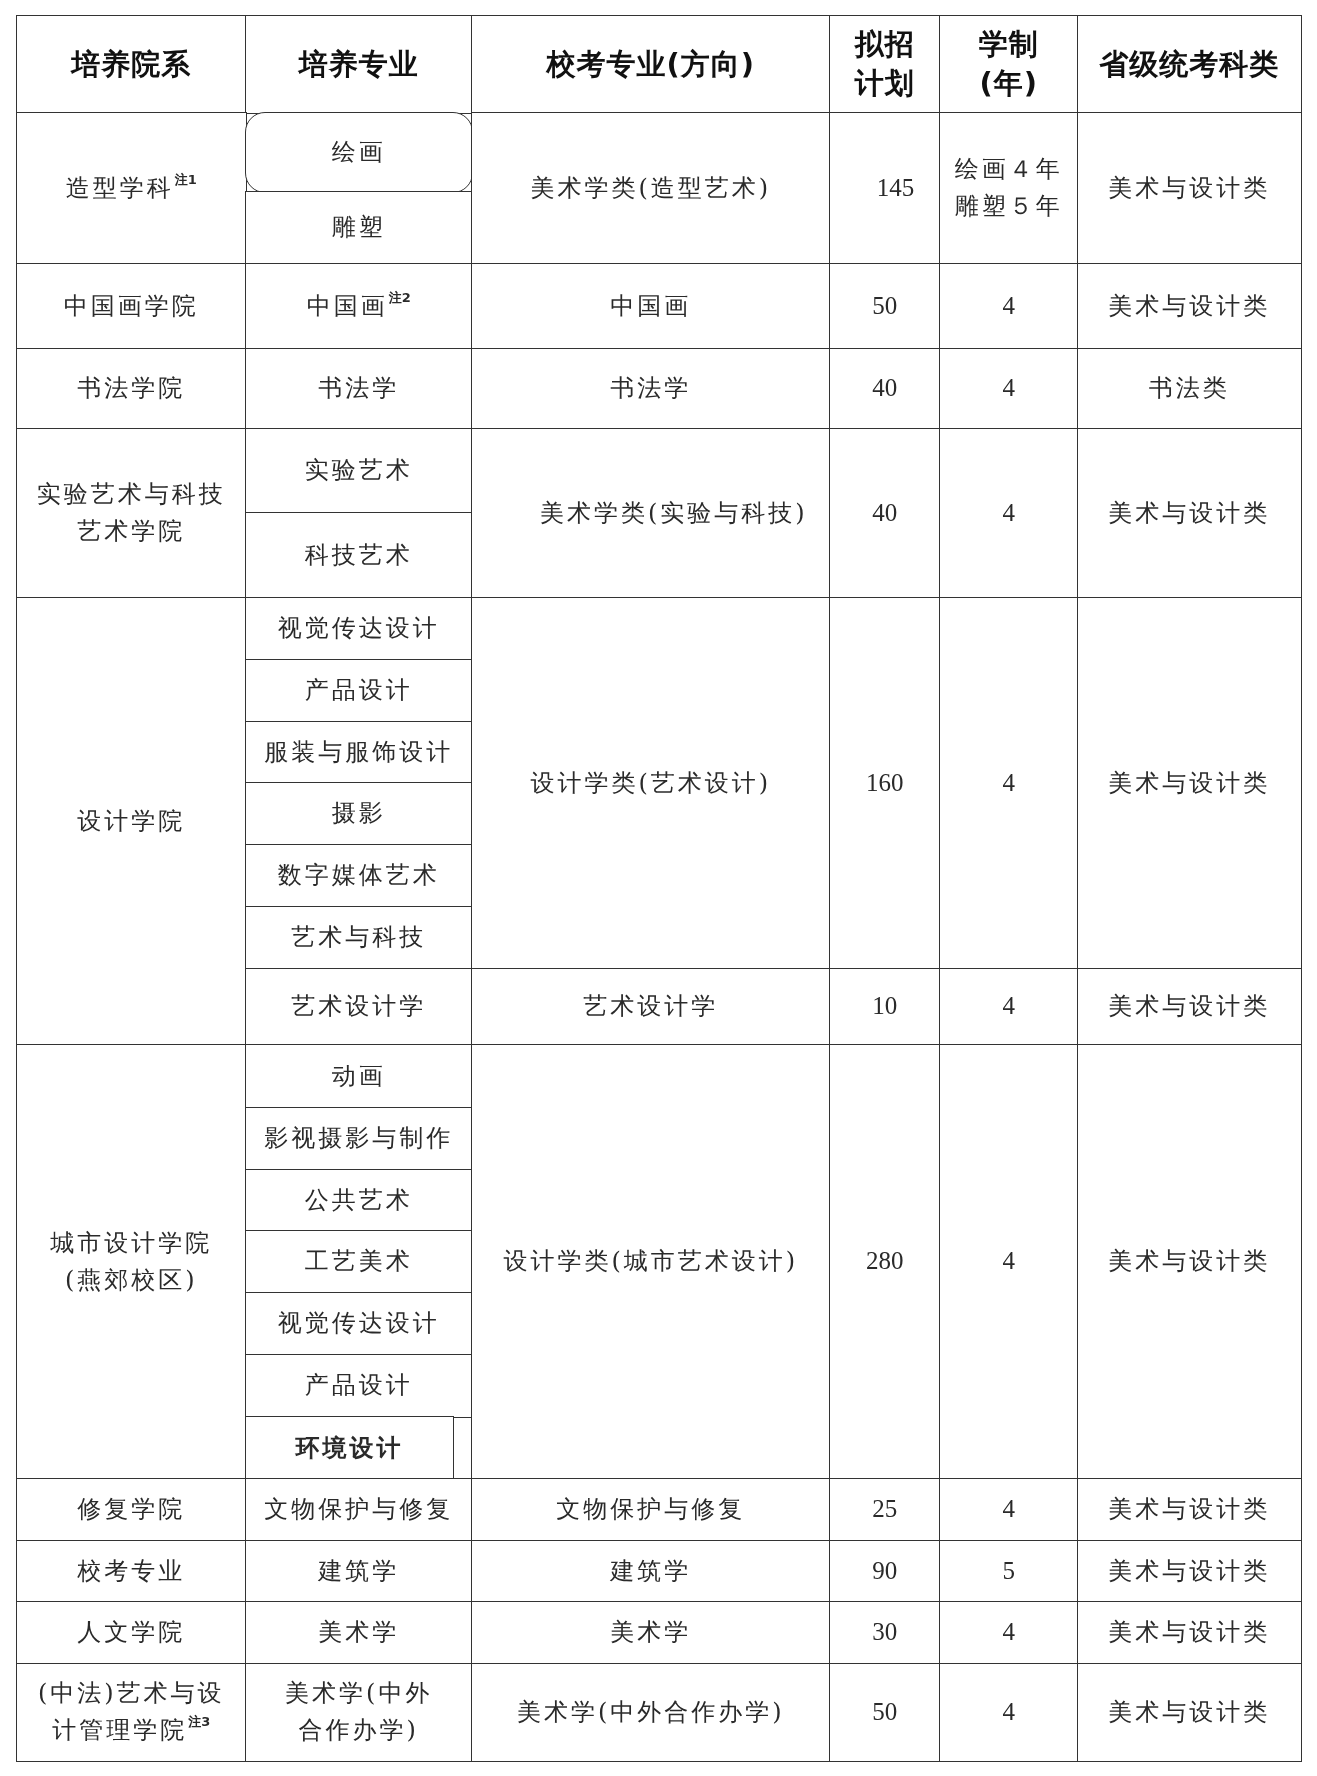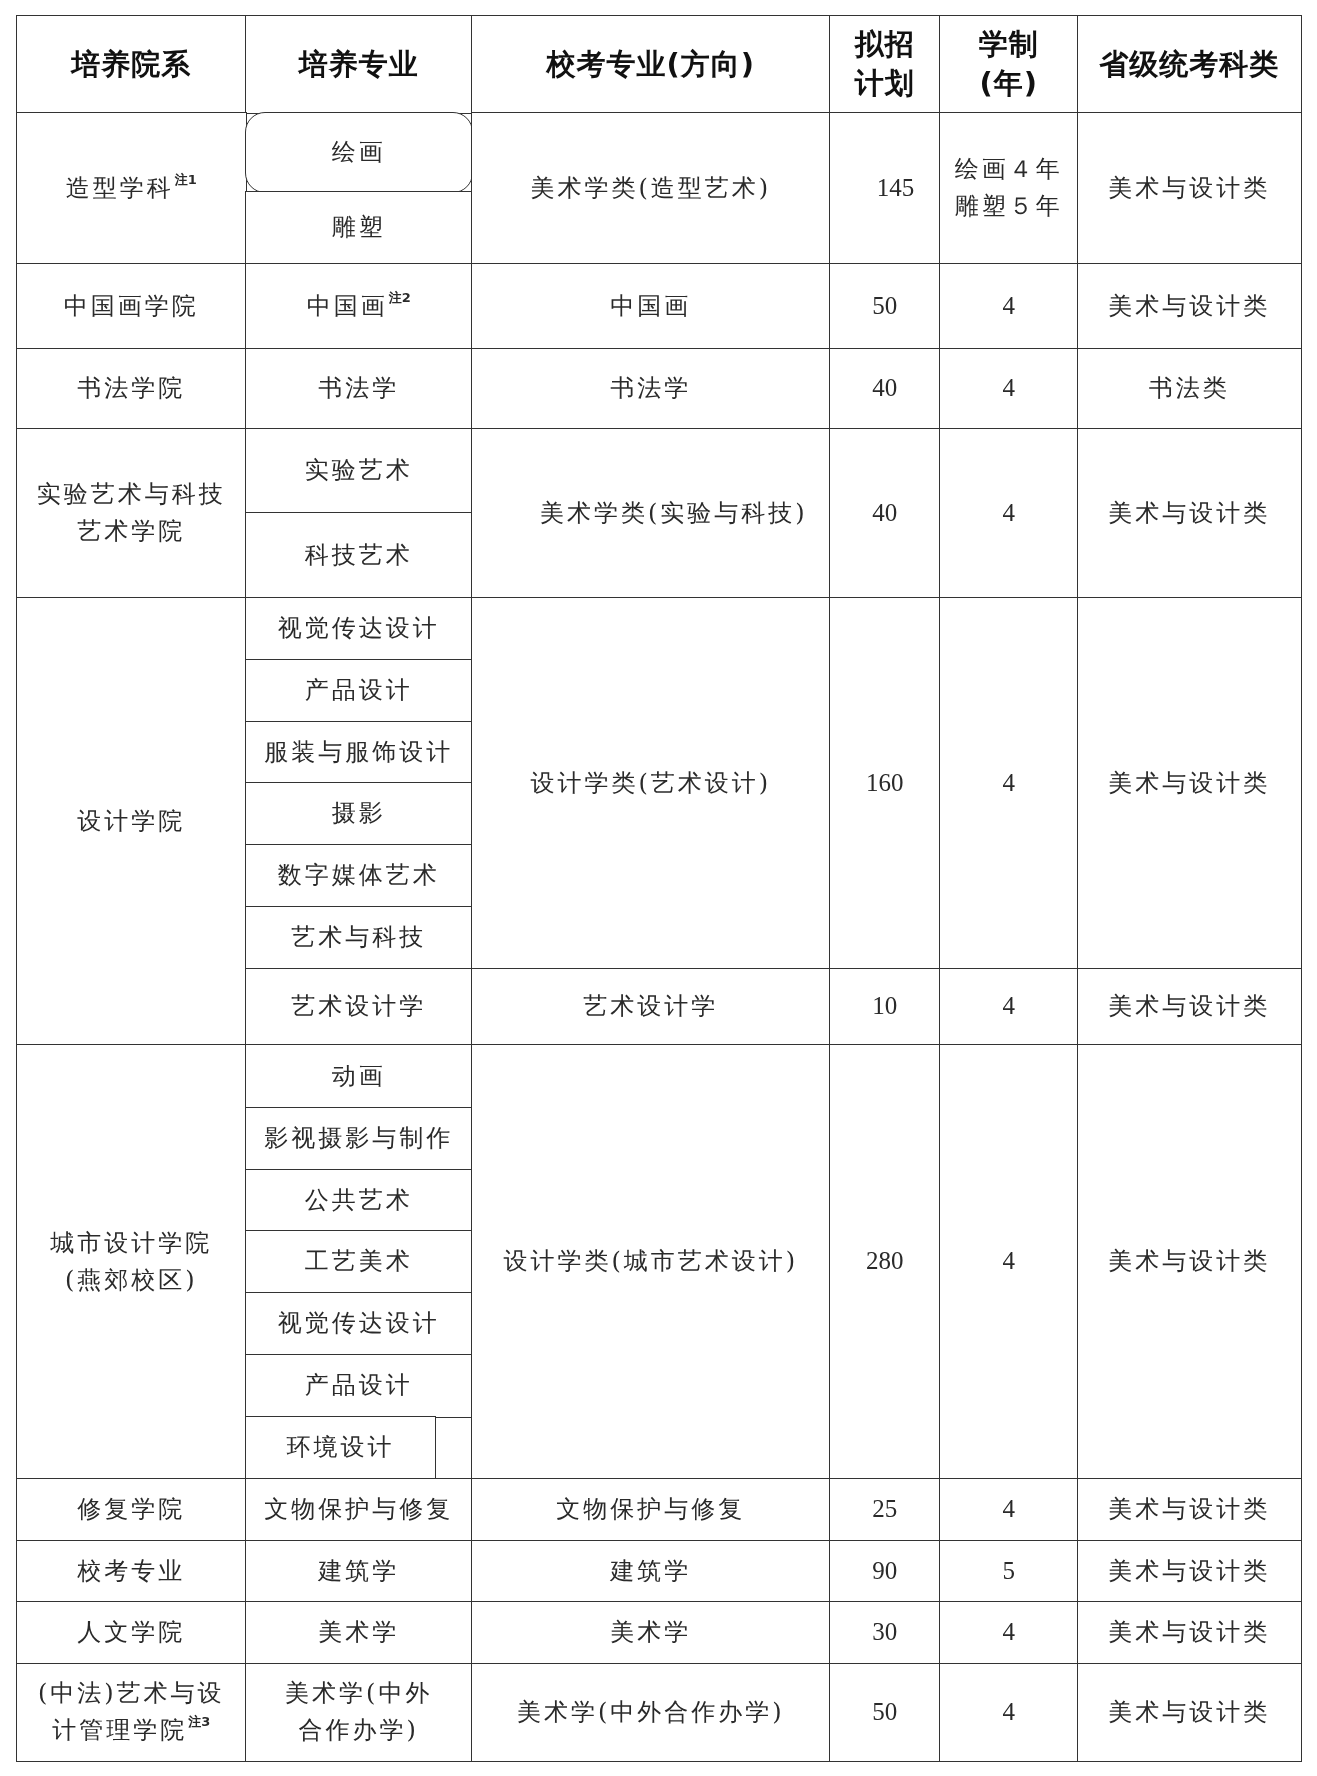--- a/index.html
+++ b/index.html
@@ -183,21 +183,21 @@
     </div>
     <div class="cell" style="left: 245px; top: 1230px; width: 227.5px; height: 63.5px;">
       <span class="txt">工艺美术</span>
     </div>
     <div class="cell" style="left: 245px; top: 1292px; width: 227.5px; height: 63.5px;">
       <span class="txt">视觉传达设计</span>
     </div>
     <div class="cell" style="left: 245px; top: 1354px; width: 227.5px; height: 63.5px;">
       <span class="txt">产品设计</span>
     </div>
-    <div class="cell" style="left: 245px; top: 1416px; width: 191px; height: 63.5px;">
+    <div class="cell" style="left: 245px; top: 1416px; width: 209px; height: 63.5px; font-weight: bold;">
       <span class="txt">环境设计</span>
     </div>
     <div class="cell" style="left: 471px; top: 1044px; width: 359.5px; height: 435.5px;">
       <span class="txt">设计学类(城市艺术设计)</span>
     </div>
     <div class="cell num" style="left: 829px; top: 1044px; width: 111.5px; height: 435.5px;">
       <span class="txt">280</span>
     </div>
     <div class="cell num" style="left: 939px; top: 1044px; width: 139.5px; height: 435.5px;">
       <span class="txt">4</span>

